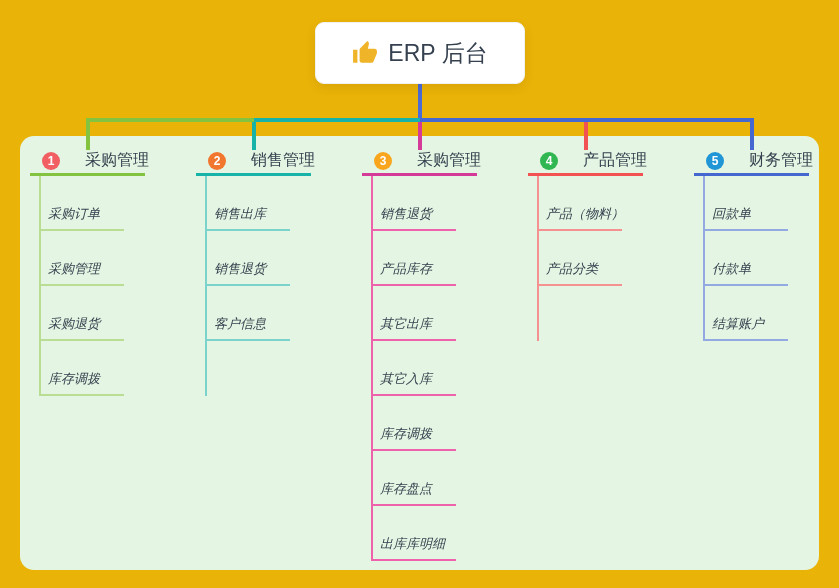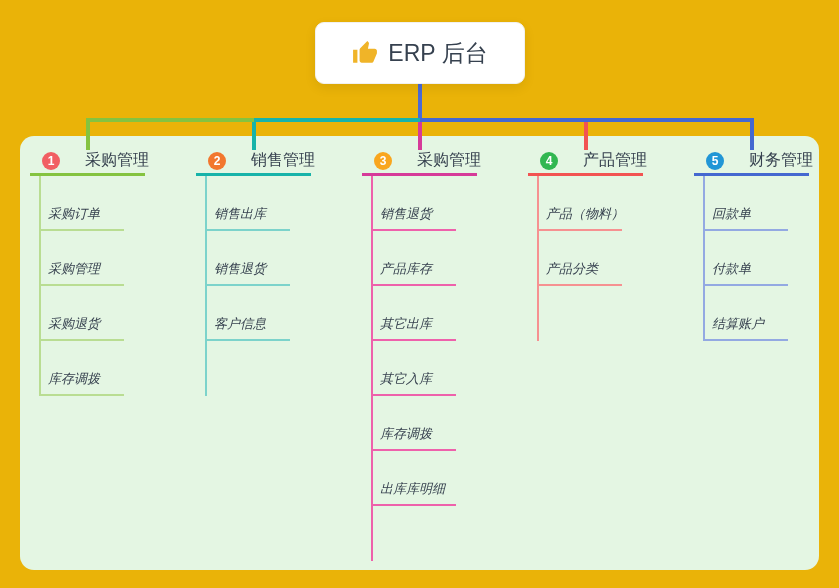--- a/index.html
+++ b/index.html
@@ -129,20 +129,24 @@
           </div>
           <div class="child">
             <span class="clabel">其它入库</span>
             <div class="c-underline" style="background: rgb(238, 97, 171);"></div>
           </div>
           <div class="child">
             <span class="clabel">库存调拨</span>
             <div class="c-underline" style="background: rgb(238, 97, 171);"></div>
           </div>
           <div class="child">
+            <span class="clabel">库存盘点</span>
+            <div class="c-underline" style="background: rgb(238, 97, 171);"></div>
+          </div>
+          <div class="child">
             <span class="clabel">出库库明细</span>
             <div class="c-underline" style="background: rgb(238, 97, 171);"></div>
           </div>
         </div>
   </div>
       <div class="branch" style="left: 528px;">
     <div class="title-row">
       <span class="badge" style="background: rgb(49, 183, 81);">4</span>
       <span class="btitle">产品管理</span>
     </div>

